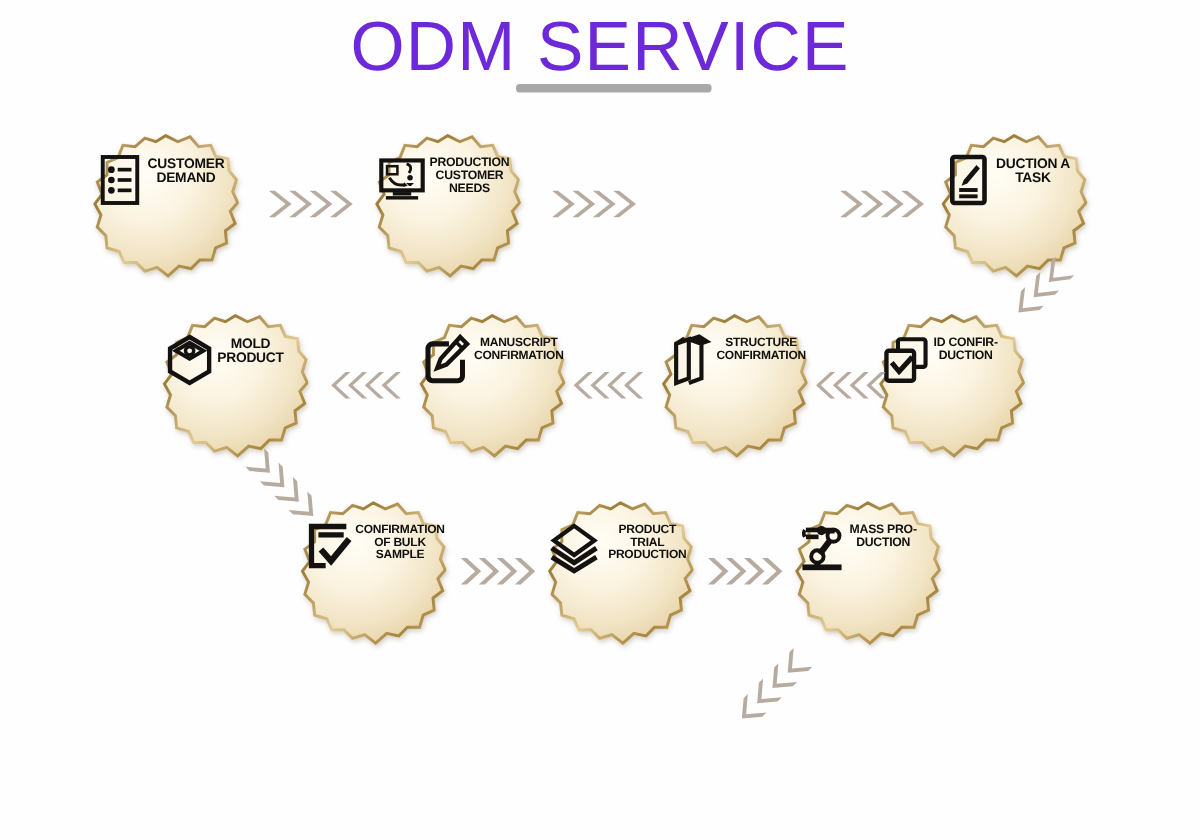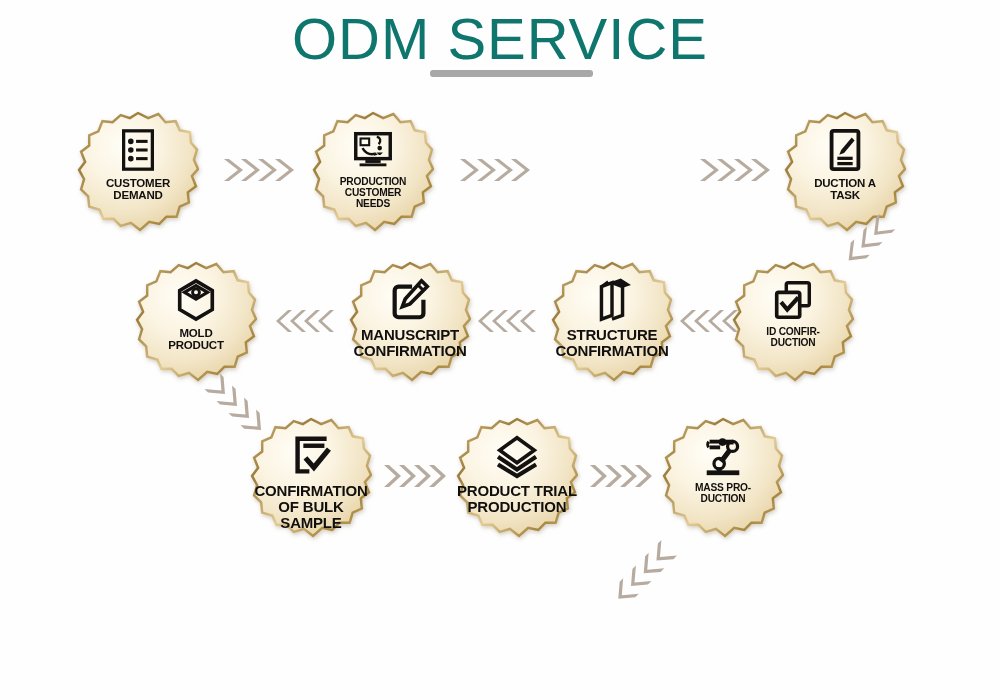--- a/index.html
+++ b/index.html
@@ -20,21 +20,21 @@
     position: absolute;
     left: 0; top: 6px;
     width: 1000px;
     text-align: center;
   }
   #page-title {
     font-family: "Liberation Sans", sans-serif;
     font-size: 58px;
     font-weight: 400;
     letter-spacing: 1px;
-    color: #0f766e;
+    color: #6d28d9;
     line-height: 66px;
     white-space: nowrap;
   }
   #title-underline {
     position: absolute;
     left: 430px; top: 70px;
     width: 163px; height: 7px;
     background: #a8a8a8;
     border-radius: 3px;
   }
@@ -49,22 +49,22 @@
     position: absolute;
     inset: 0;
     filter: drop-shadow(1px 2px 2px rgba(120,100,60,0.30));
   }
   .badge .seal svg { display: block; width: 100%; height: 100%; }
 
   .badge .content {
     position: absolute;
     inset: 0;
     display: flex;
-    flex-direction: column;
-    align-items: center;
+    flex-direction: row;
+    align-items: flex-start;
     justify-content: flex-start;
     padding-top: 16px;
     box-sizing: border-box;
   }
   .badge .glyph {
     width: 46px; height: 46px;
     display: flex; align-items: center; justify-content: center;
     color: #141210;
   }
   .badge .glyph svg { display:block; width: 100%; height: 100%; }
@@ -73,21 +73,21 @@
     text-align: center;
     font-family: "Liberation Sans", sans-serif;
     font-weight: bold;
     color: #110f0d;
     line-height: 1.06;
     white-space: pre-line;
     letter-spacing: -0.2px;
   }
   .lbl-11 .label { font-size: 11.5px; }
   .lbl-10 .label { font-size: 10.2px; }
-  .lbl-9  .label { font-size:  15px; }
+  .lbl-9  .label { font-size:  10px; }
   .lbl-8  .label { font-size:  8.6px; }
 
   
   .arrows {
     position: absolute;
     transform-origin: 50% 50%;
     display: flex;
     align-items: center;
     gap: 1px;
   }

